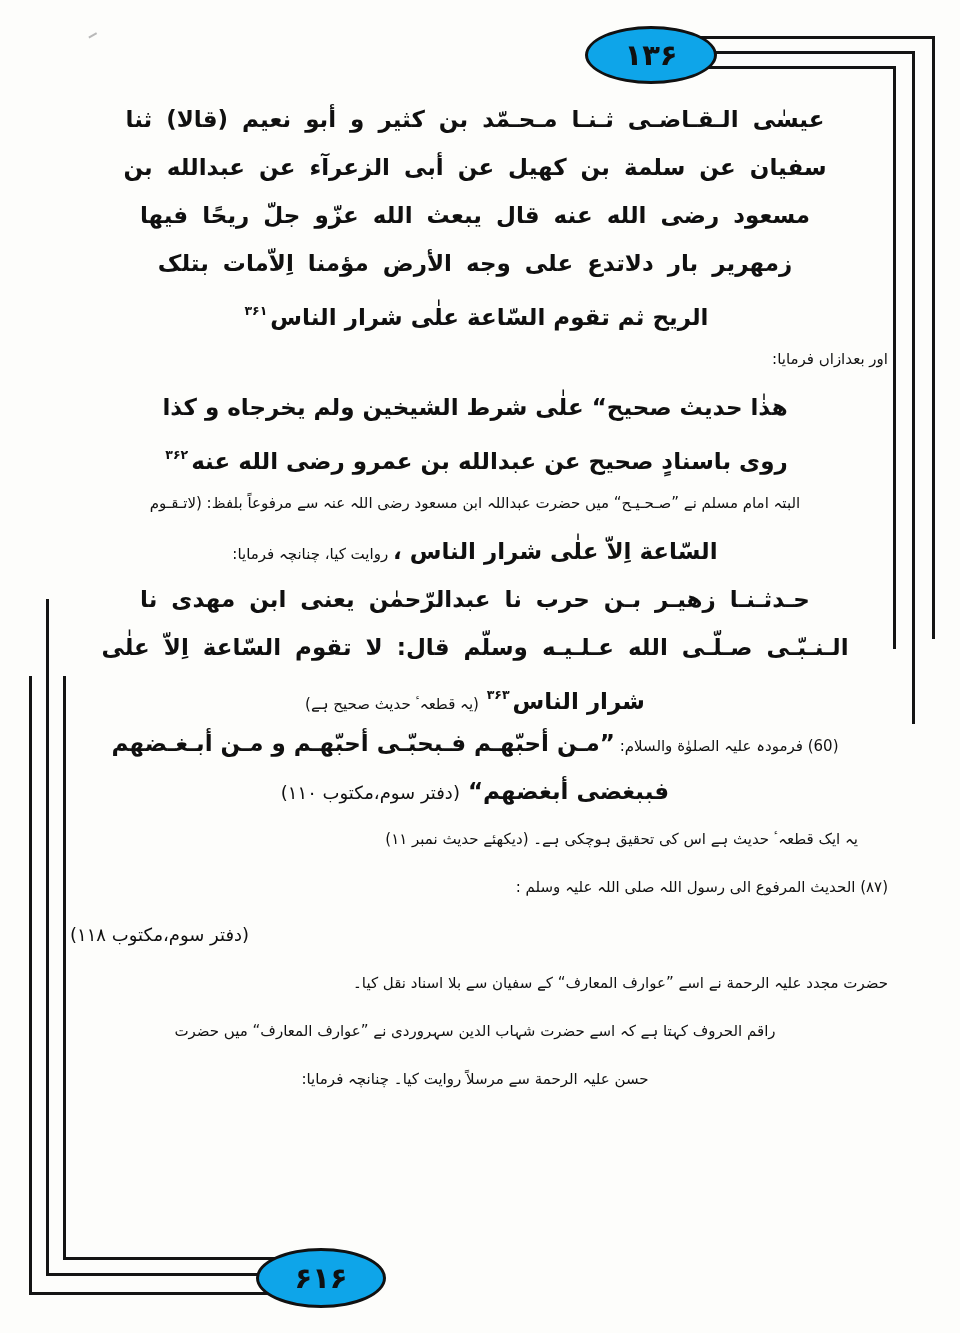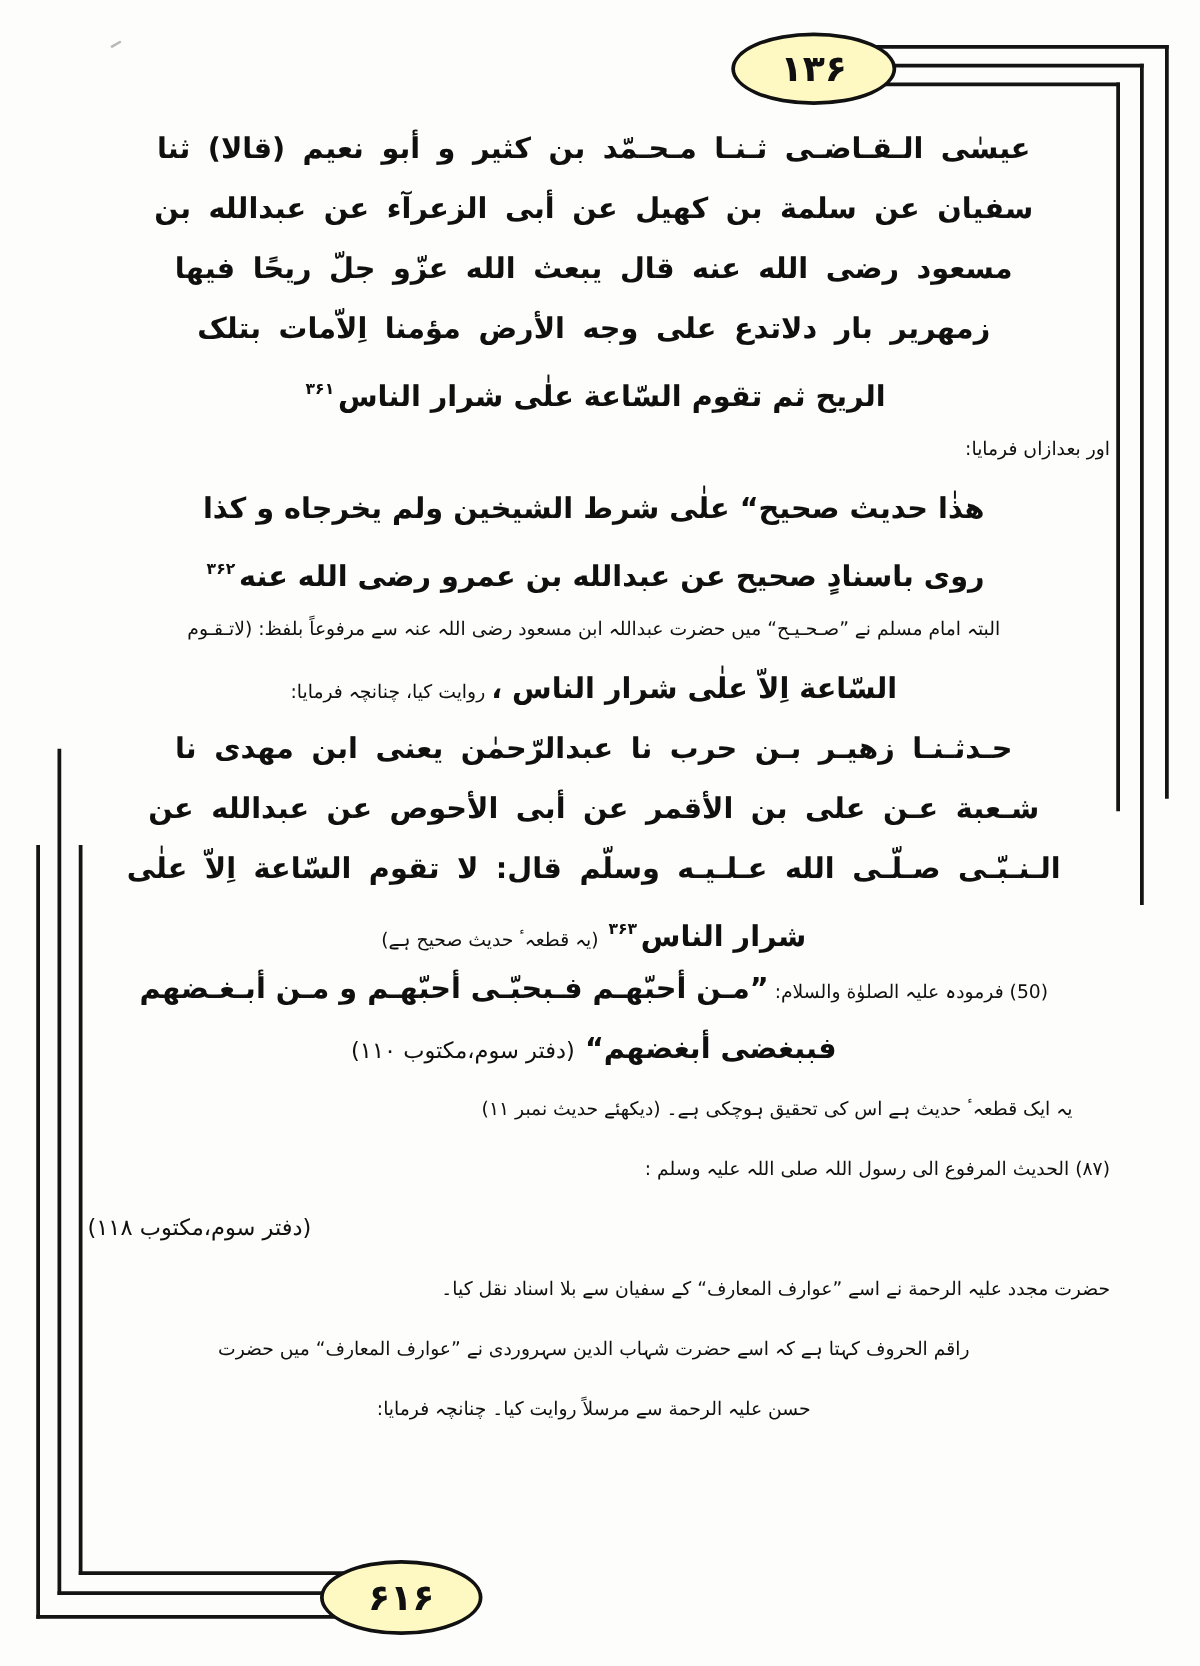--- a/index.html
+++ b/index.html
@@ -14,21 +14,21 @@
   .tr{border-top-width:3px;border-right-width:3px;}
   .bl{border-left-width:3px;border-bottom-width:3px;}
   .tr1{left:700px;top:36px;width:232px;height:600px;}
   .tr2{left:700px;top:51px;width:212px;height:670px;}
   .tr3{left:697px;top:66px;width:196px;height:580px;}
   .bl1{left:29px; top:676px;height:616px;width:246px;}
   .bl2{left:46px; top:599px;height:674px;width:224px;}
   .bl3{left:63px; top:676px;height:581px;width:237px;}
   
   .badge{
-    position:absolute;z-index:3;background:#fef9c3;
+    position:absolute;z-index:3;background:#0ea5e9;
     border:3.5px solid #111;border-radius:50%;
     display:flex;align-items:center;justify-content:center;
     font-weight:bold;font-size:29px;letter-spacing:2px;
   }
   .badge-top{left:585px;top:26px;width:126px;height:52px;}
   .badge-bottom{left:256px;top:1248px;width:124px;height:54px;}
   
   .artifact{position:absolute;left:90px;top:34px;width:9px;height:7px;
     border-top:2px solid #b9b9b9;transform:rotate(-30deg);}
   
@@ -71,24 +71,23 @@
     <div class="line al-c"><span class="seg-ar ws">سفيان عن سلمة بن كهيل عن أبى الزعرآء عن عبدالله بن</span></div>
     <div class="line al-c"><span class="seg-ar ws">مسعود رضى الله عنه قال يبعث الله عزّو جلّ ريحًا فيها</span></div>
     <div class="line al-c"><span class="seg-ar ws">زمهرير بار دلاتدع على وجه الأرض مؤمنا اِلاّمات بتلک</span></div>
     <div class="line al-c"><span class="seg-ar">الريح ثم تقوم السّاعة علٰى شرار الناس</span><span class="seg-sup">۳۶۱</span></div>
     <div class="line al-r"><span class="seg-ur">اور بعدازاں فرمایا:</span></div>
     <div class="line al-c"><span class="seg-ar">هذٰا حديث صحيح“ علٰى شرط الشيخين ولم يخرجاه و كذا</span></div>
     <div class="line al-c"><span class="seg-ar">روى باسنادٍ صحيح عن عبدالله بن عمرو رضى الله عنه</span><span class="seg-sup">۳۶۲</span></div>
     <div class="line al-c"><span class="seg-ur">البتہ امام مسلم نے ”صـحـیـح“ میں حضرت عبداللہ ابن مسعود رضی اللہ عنہ سے مرفوعاً بلفظ: (لاتـقـوم</span></div>
     <div class="line al-c"><span class="seg-ar">السّاعة اِلاّ علٰى شرار الناس ،</span><span class="seg-ur"> روایت کیا، چنانچہ فرمایا:</span></div>
     <div class="line al-c"><span class="seg-ar ws">حـدثـنـا زهيـر بـن حرب نا عبدالرّحمٰن يعنى ابن مهدى نا</span></div>
-    <div class="line al-c"><span class="seg-ar ws">شـعبة عـن على بن الأقمر عن أبى الأحوص عن عبدالله عن</span></div>
     <div class="line al-c"><span class="seg-ar ws">الـنـبّـى صـلّـى الله عـلـيـه وسلّم قال: لا تقوم السّاعة اِلاّ علٰى</span></div>
     <div class="line al-c"><span class="seg-ar">شرار الناس</span><span class="seg-sup">۳۶۳</span><span class="seg-ur"> (یہ قطعہٴ حدیث صحیح ہے)</span></div>
-    <div class="line al-c"><span class="seg-ur">(50) فرمودہ علیہ الصلوٰة والسلام: </span><span class="seg-ar">”مـن أحبّهـم فـبحبّـى أحبّهـم و مـن أبـغـضهم</span></div>
+    <div class="line al-c"><span class="seg-ur">(60) فرمودہ علیہ الصلوٰة والسلام: </span><span class="seg-ar">”مـن أحبّهـم فـبحبّـى أحبّهـم و مـن أبـغـضهم</span></div>
     <div class="line al-c"><span class="seg-ar">فببغضى أبغضهم“ </span><span class="seg-ref">(دفتر سوم،مکتوب ۱۱۰)</span></div>
     <div class="line al-rr"><span class="seg-ur">یہ ایک قطعہٴ حدیث ہے اس کی تحقیق ہوچکی ہے۔ (دیکھئے حدیث نمبر ۱۱)</span></div>
     <div class="line al-r"><span class="seg-ur">(۸۷) الحدیث المرفوع الی رسول اللہ صلی اللہ علیہ وسلم :</span></div>
     <div class="line al-l"><span class="seg-ref">(دفتر سوم،مکتوب ۱۱۸)</span></div>
     <div class="line al-r"><span class="seg-ur">حضرت مجدد علیہ الرحمة نے اسے ”عوارف المعارف“ کے سفيان سے بلا اسناد نقل کیا۔</span></div>
     <div class="line al-c"><span class="seg-ur">راقم الحروف کہتا ہے کہ اسے حضرت شہاب الدین سہروردی نے ”عوارف المعارف“ میں حضرت</span></div>
     <div class="line al-c"><span class="seg-ur">حسن علیہ الرحمة سے مرسلاً روایت کیا۔ چنانچہ فرمایا:</span></div>
   </div>
 
 </body></html>

